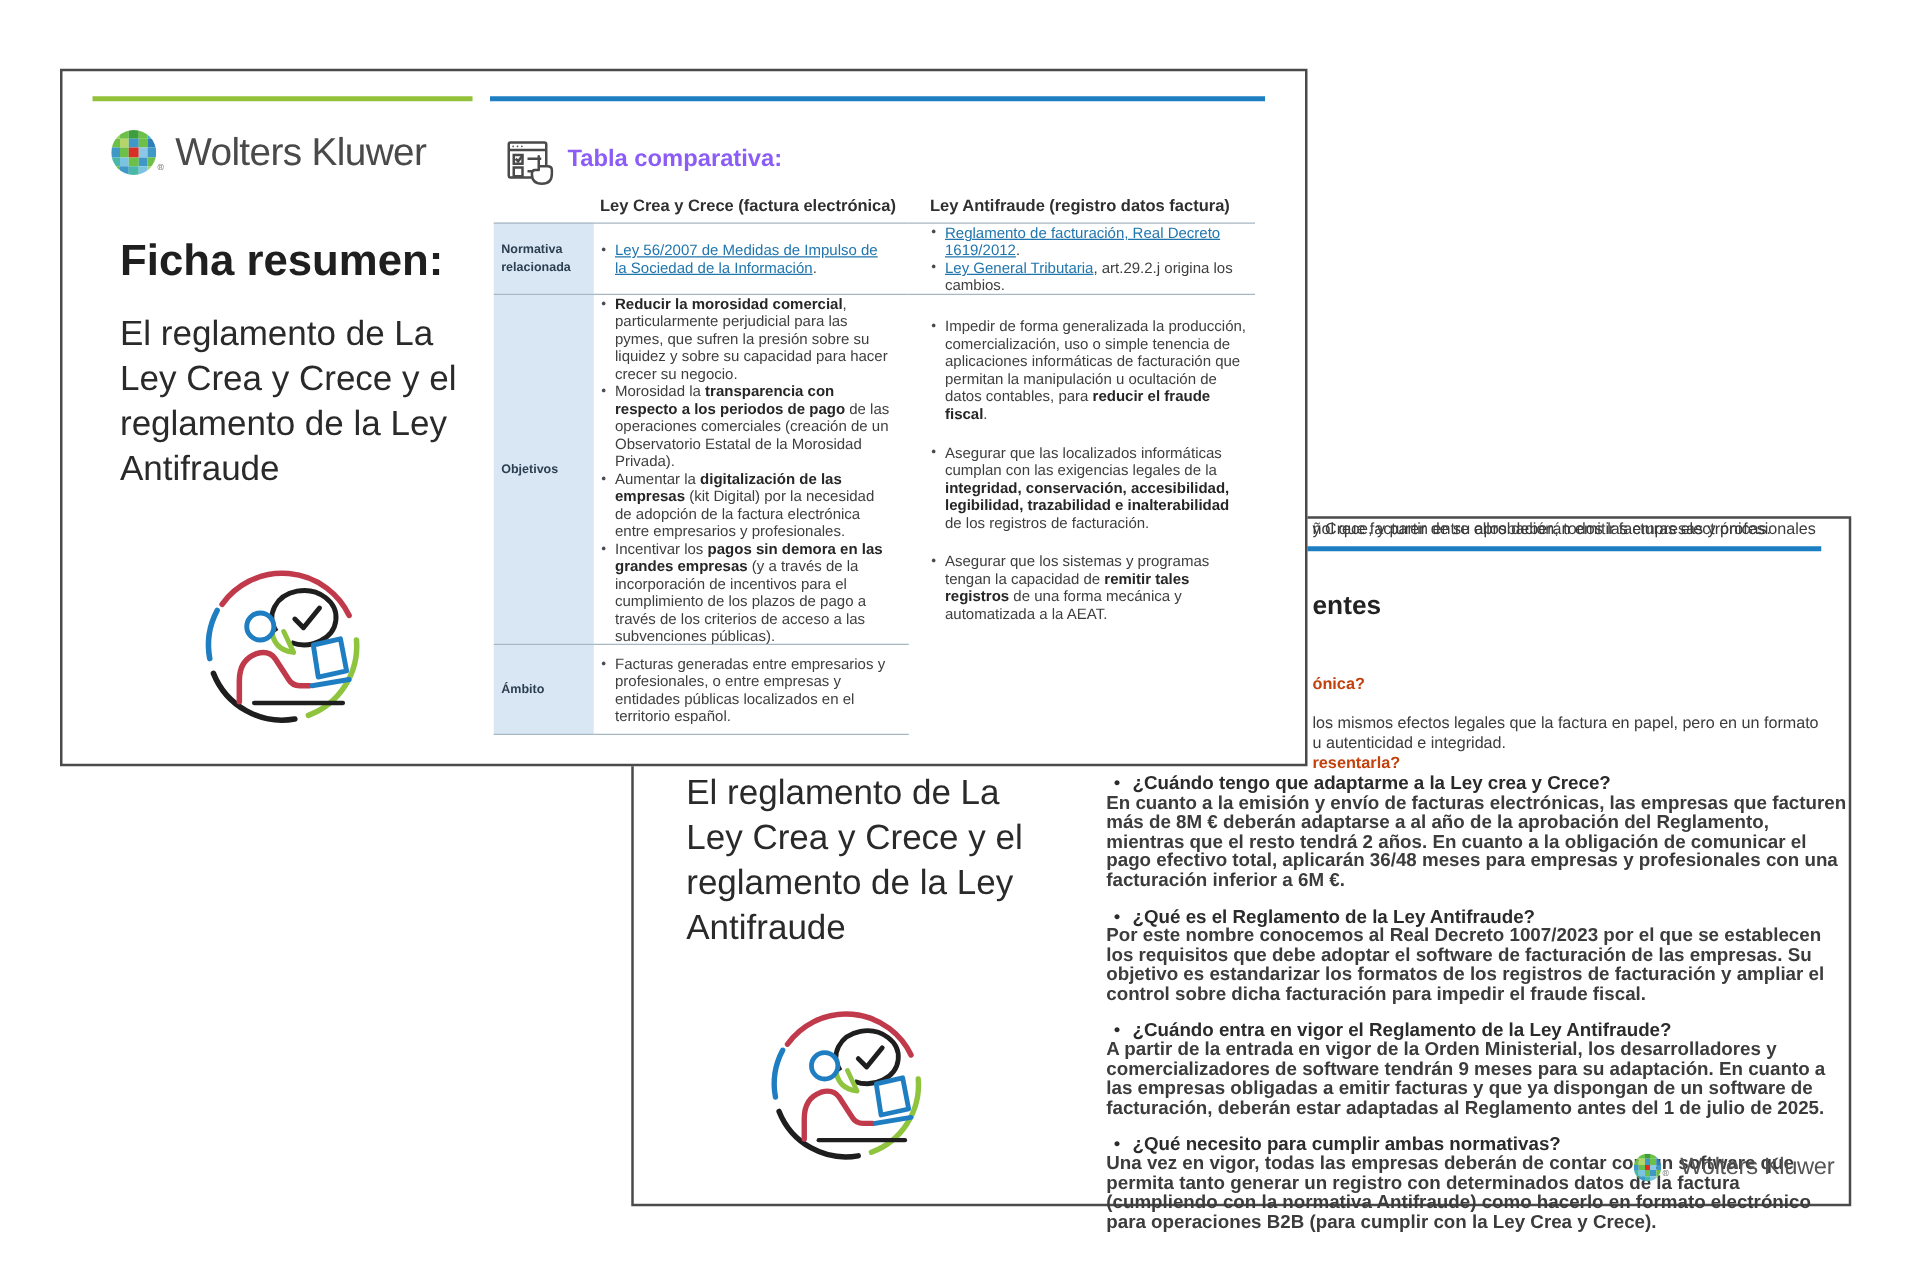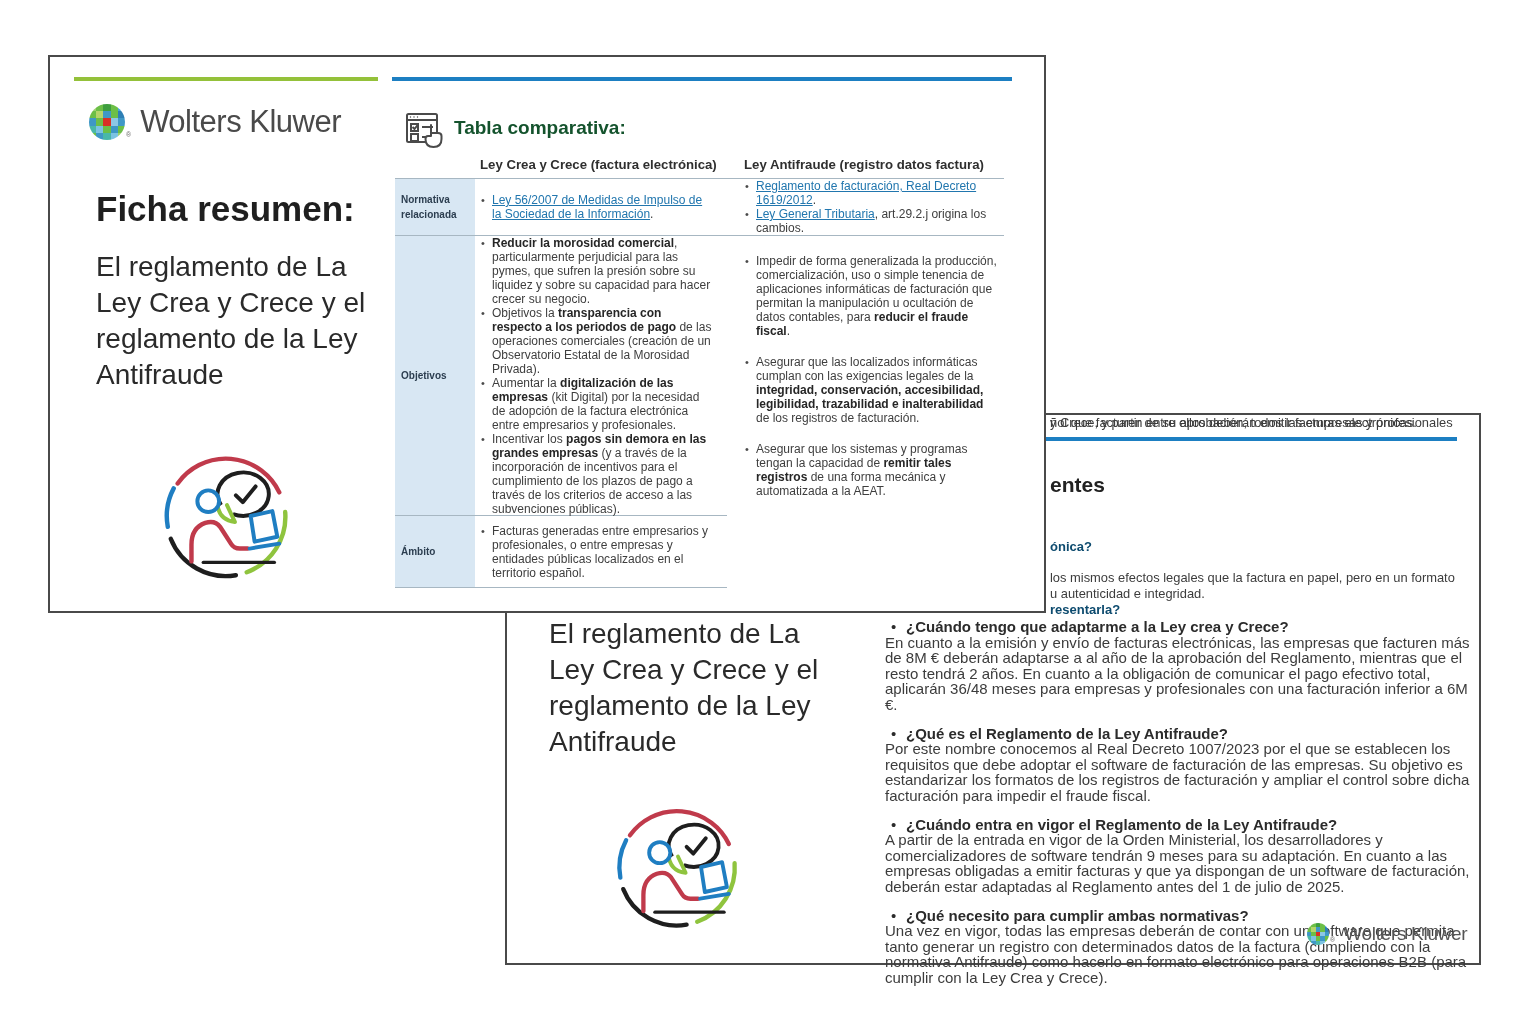--- a/index.html
+++ b/index.html
@@ -38,21 +38,21 @@
   .ficha-title{position:absolute;left:46px;top:132px;font-size:35px;font-weight:bold;color:#1F1F1F;}
   .doc-subtitle{position:absolute;left:46px;top:192px;font-size:28px;line-height:36px;color:#2A2A2A;white-space:pre-line;}
   .p2-title{position:absolute;left:42px;top:201px;font-size:28px;line-height:36px;color:#2A2A2A;white-space:pre-line;}
 
   .person-icon{position:absolute;}
   .person-icon-1{left:102px;top:386px;}
   .person-icon-2{left:98px;top:381px;}
 
   
   .tbl-icon{position:absolute;left:355px;top:54px;}
-  .tbl-title{position:absolute;left:404px;top:60px;font-size:19px;font-weight:bold;color:#14532d;}
+  .tbl-title{position:absolute;left:404px;top:60px;font-size:19px;font-weight:bold;color:#8b5cf6;}
   .cmp-table{position:absolute;left:345px;top:93px;width:609px;display:grid;
              grid-template-columns:80px 252px 277px;grid-template-rows:28px 57px 280px 73px;}
   .th{display:flex;align-items:center;font-size:13.2px;font-weight:bold;color:#2F2F2F;}
   .th.h1{padding-left:5px;}
   .th.h2{padding-left:17px;}
   .lab{background:var(--label_bg);display:flex;align-items:center;padding:2px 4px 2px 6px;
        font-size:10px;font-weight:bold;color:#2C3E50;line-height:15px;border-top:1px solid var(--table_line);}
   .cell{display:flex;flex-direction:column;justify-content:center;font-size:12px;line-height:14px;
         color:var(--text_dark);border-top:1px solid var(--table_line);}
   .c1{padding:5px 14px 5px 5px;}
@@ -62,27 +62,27 @@
   .li::before{content:"\2022";position:absolute;left:1px;top:0;font-size:11px;color:#4a4a4a;}
   .gapped .li + .li{margin-top:17px;}
   .cell b{color:#262626;}
   .lnk{color:var(--link_blue);text-decoration:underline;cursor:pointer;}
 
   
   .qa-col{position:absolute;left:378px;top:204px;width:592px;font-size:15px;line-height:15.6px;color:#3C3C3C;}
   .qa-q{position:relative;padding-left:21px;font-weight:bold;color:#2B2B2B;margin-top:13px;}
   .qa-q:first-child{margin-top:0;}
   .qa-q::before{content:"\2022";position:absolute;left:6px;top:0;font-weight:normal;}
-  .qa-a{margin-top:0;}
+  .qa-a{margin-top:0;font-weight:bold;}
 
   
   .clipped{position:absolute;left:543px;top:0;width:428px;}
   .frag-heading{position:absolute;left:0;top:58px;font-size:21px;font-weight:bold;color:#222;}
   .frag{position:absolute;left:0;white-space:nowrap;font-size:12.9px;color:#3C3C3C;}
-  .frag.bold{font-weight:bold;color:#0c4a6e;font-size:13px;}
+  .frag.bold{font-weight:bold;color:#c2410c;font-size:13px;}
   .frag:nth-of-type(1){top:92px;}
   .frag:nth-of-type(2){top:108px;}
   .frag:nth-of-type(3){top:124px;}
   .frag:nth-of-type(4){top:155px;}
   .frag:nth-of-type(5){top:171px;}
   .frag:nth-of-type(6){top:187px;}
 </style>
 </head>
 <body>
 
@@ -254,21 +254,21 @@
           <div class="li"><span class="lnk">Ley 56/2007 de Medidas de Impulso de la Sociedad de la Información</span><span>.</span></div>
         </div>
       <div class="cell c2">
           <div class="li"><span class="lnk">Reglamento de facturación, Real Decreto 1619/2012</span><span>.</span></div>
           <div class="li"><span class="lnk">Ley General Tributaria</span><span>, art.29.2.j origina los cambios.</span></div>
         </div>
 
       <div class="lab">Objetivos</div>
       <div class="cell c1">
           <div class="li"><span><b>Reducir la morosidad comercial</b></span><span>, particularmente perjudicial para las pymes, que sufren la presión sobre su liquidez y sobre su capacidad para hacer crecer su negocio.</span></div>
-          <div class="li"><span>Objetivos la </span><span><b>transparencia con respecto a los periodos de pago</b></span><span> de las operaciones comerciales (creación de un Observatorio Estatal de la Morosidad Privada).</span></div>
+          <div class="li"><span>Morosidad la </span><span><b>transparencia con respecto a los periodos de pago</b></span><span> de las operaciones comerciales (creación de un Observatorio Estatal de la Morosidad Privada).</span></div>
           <div class="li"><span>Aumentar la </span><span><b>digitalización de las empresas</b></span><span> (kit Digital) por la necesidad de adopción de la factura electrónica entre empresarios y profesionales.</span></div>
           <div class="li"><span>Incentivar los </span><span><b>pagos sin demora en las grandes empresas</b></span><span> (y a través de la incorporación de incentivos para el cumplimiento de los plazos de pago a través de los criterios de acceso a las subvenciones públicas).</span></div>
         </div>
       <div class="cell c2 gapped">
           <div class="li"><span>Impedir de forma generalizada la producción, comercialización, uso o simple tenencia de aplicaciones informáticas de facturación que permitan la manipulación u ocultación de datos contables, para </span><span><b>reducir el fraude fiscal</b></span><span>.</span></div>
           <div class="li"><span>Asegurar que las localizados informáticas cumplan con las exigencias legales de la </span><span><b>integridad, conservación, accesibilidad, legibilidad, trazabilidad e inalterabilidad</b></span><span> de los registros de facturación.</span></div>
           <div class="li"><span>Asegurar que los sistemas y programas tengan la capacidad de </span><span><b>remitir tales registros</b></span><span> de una forma mecánica y automatizada a la AEAT.</span></div>
         </div>
 
       <div class="lab row-last">Ámbito</div>

